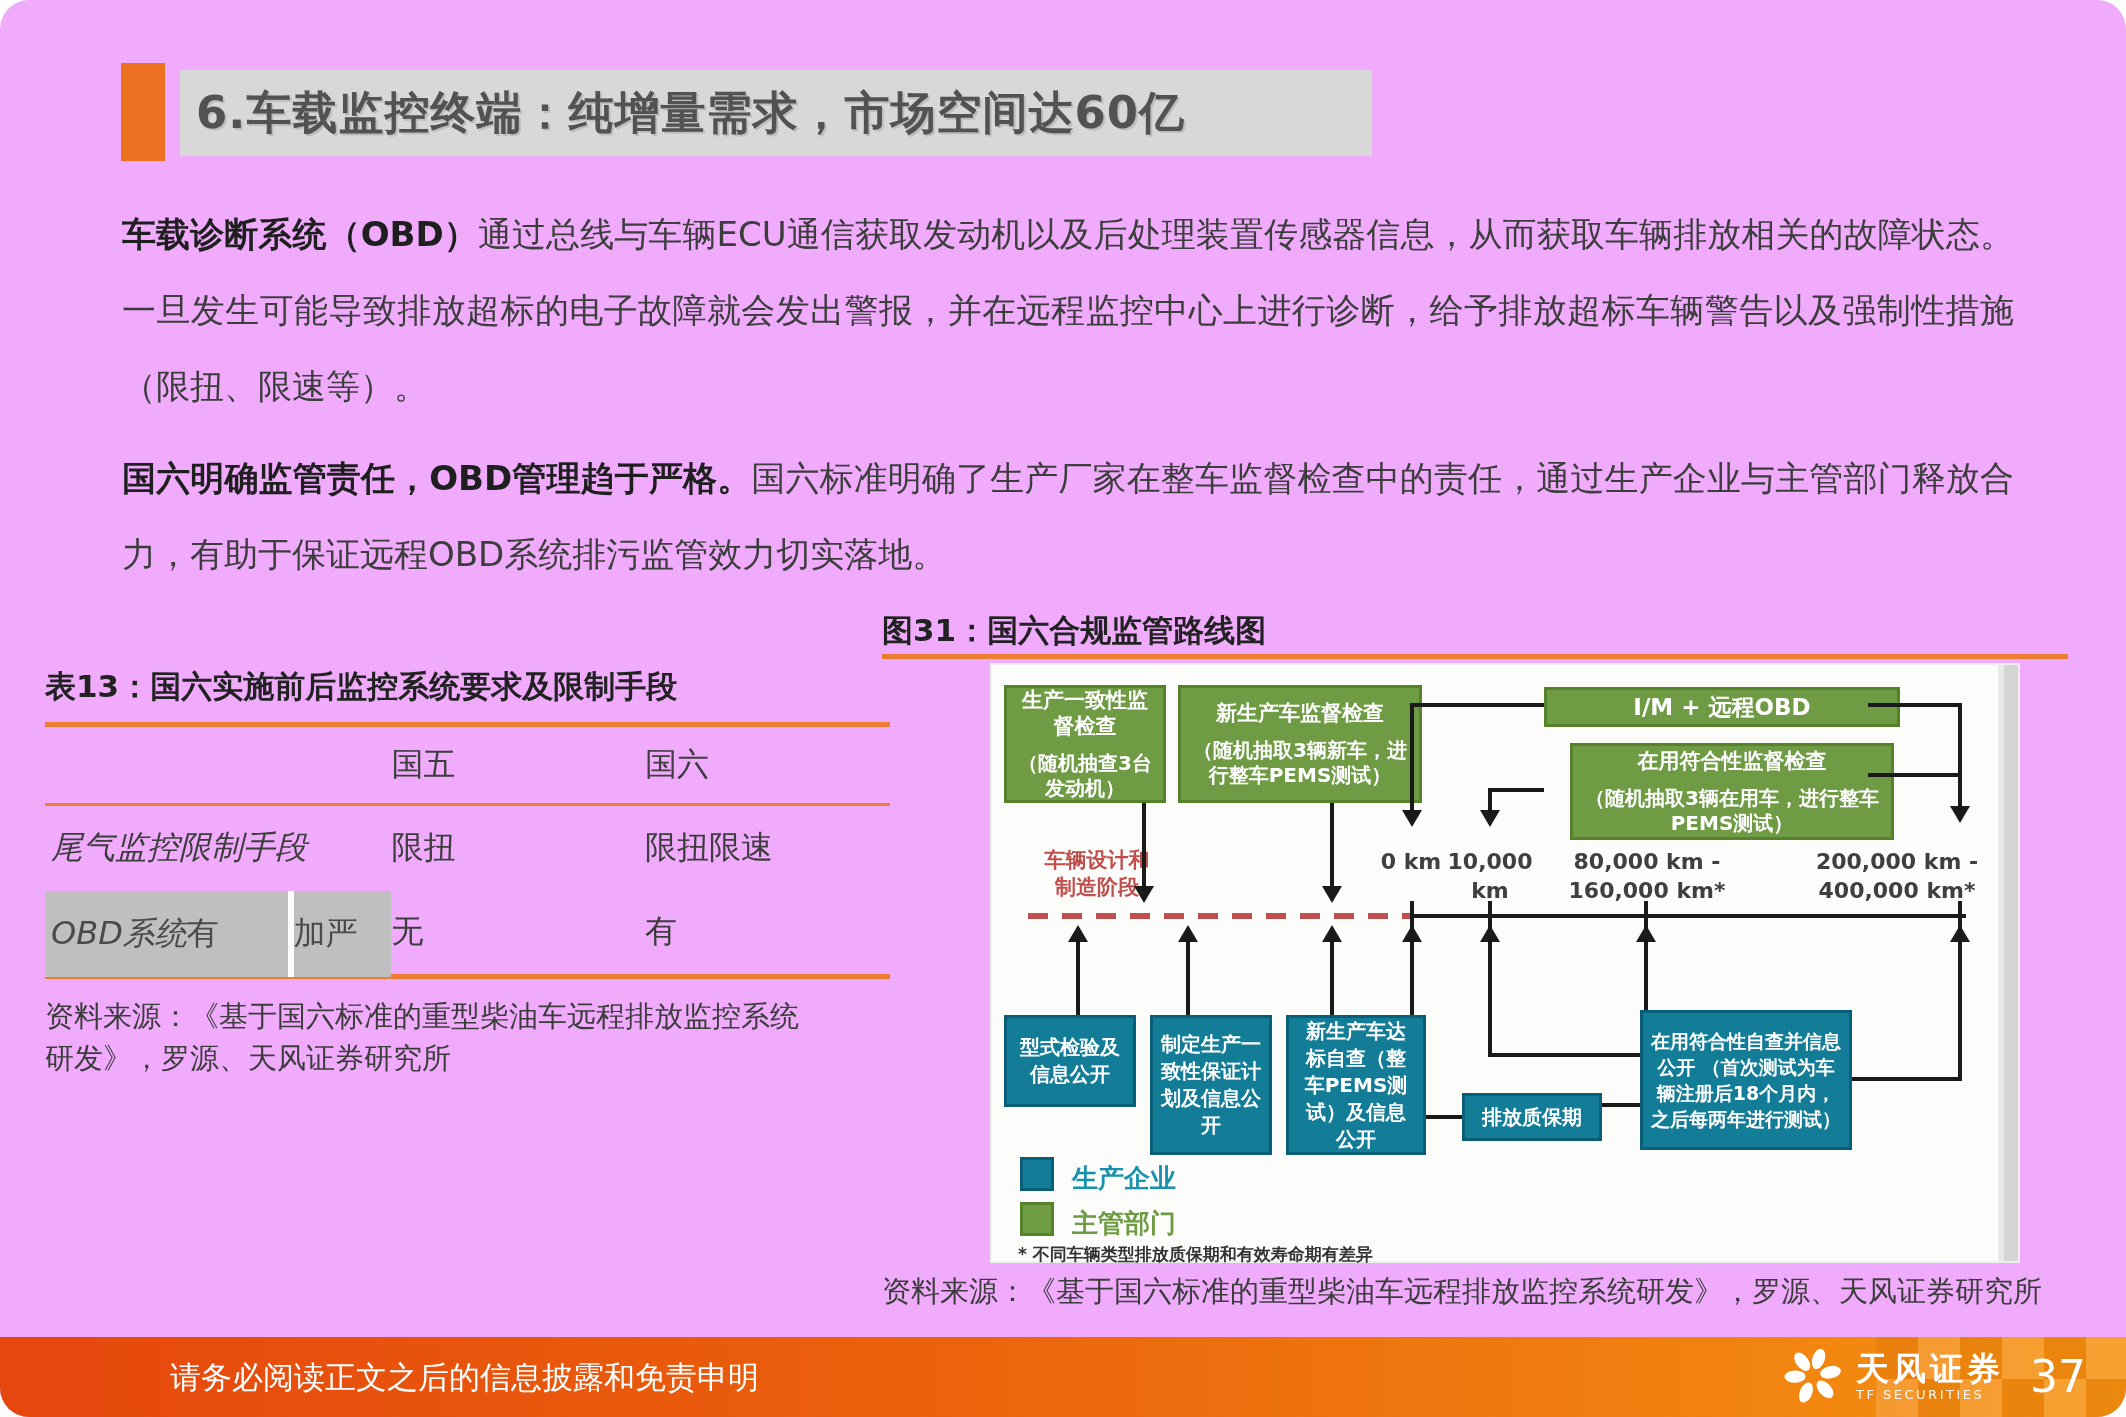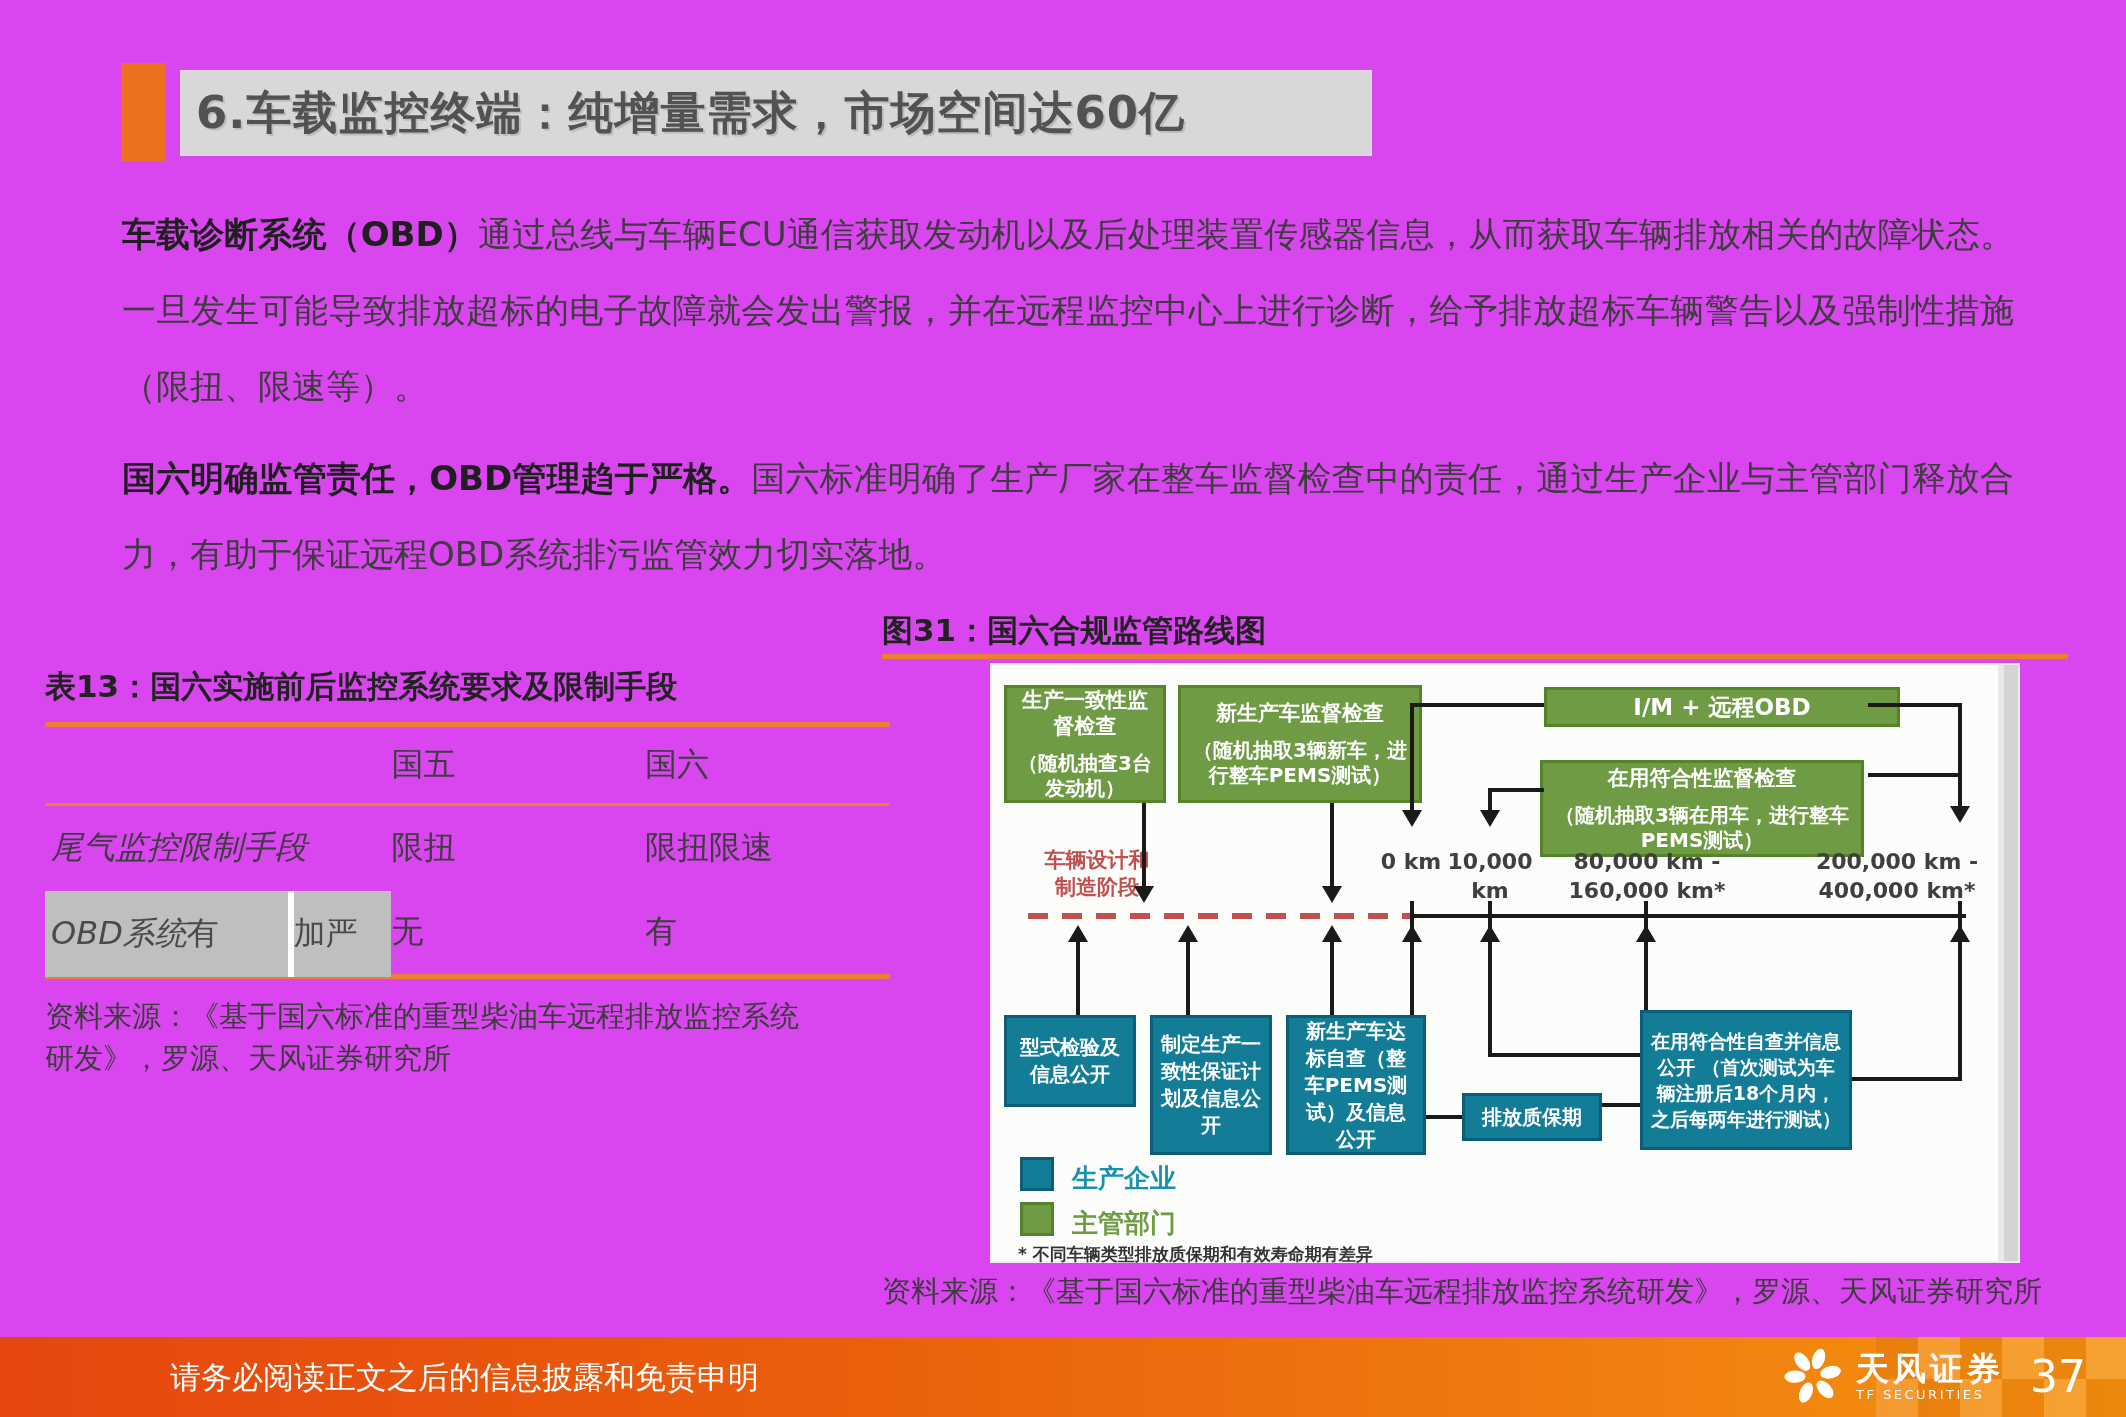--- a/index.html
+++ b/index.html
@@ -1,18 +1,18 @@
 <!DOCTYPE html>
 <html><head>
 <meta charset="utf-8">
 <style>
   * { margin:0; padding:0; box-sizing:border-box; }
   html,body { background:#ffffff; }
   body { font-family:"DejaVu Sans","Liberation Sans",sans-serif; }
-  .page { position:relative; width:2126px; height:1417px; background:#d946ef; overflow:hidden; }
+  .page { position:relative; width:2126px; height:1417px; background:#f0abfc; overflow:hidden;border-radius:29px; }
 
   
   .accent-rect { position:absolute; left:121px; top:63px; width:44px; height:98px; background:#ed7020; }
   .title-bar { position:absolute; left:180px; top:70px; width:1192px; height:86px; background:#d8d8d8;
                display:flex; align-items:center; padding-left:16px; }
   .page-title { font-size:45px; font-weight:bold; color:#525252; letter-spacing:1px;
                 text-shadow:2px 2px 0 rgba(0,0,0,0.12); white-space:nowrap; }
 
   
   .para { position:absolute; left:122px; width:1892px; font-size:34px; color:#3d3d3d;
@@ -144,21 +144,21 @@
       <div class="bt">生产一致性监督检查</div>
       <div class="bs">（随机抽查3台发动机）</div>
     </div>
     <div class="gbox" style="left:186px; top:20px; width:244px; height:118px;">
       <div class="bt">新生产车监督检查</div>
       <div class="bs">（随机抽取3辆新车，进行整车PEMS测试）</div>
     </div>
     <div class="gbox" style="left:552px; top:22px; width:356px; height:40px;">
       <div class="bt" style="font-size:23px;">I/M + 远程OBD</div>
     </div>
-    <div class="gbox" style="left:548px; top:78px; width:324px; height:97px;margin-top:17px;">
+    <div class="gbox" style="left:578px; top:78px; width:324px; height:97px;">
       <div class="bt">在用符合性监督检查</div>
       <div class="bs">（随机抽取3辆在用车，进行整车PEMS测试）</div>
     </div>
 
     <div class="phase-label">
       <div>车辆设计和</div>
       <div>制造阶段</div>
     </div>
     <div class="tl-label" style="left:374px; width:90px;">
       <div>0 km</div>

